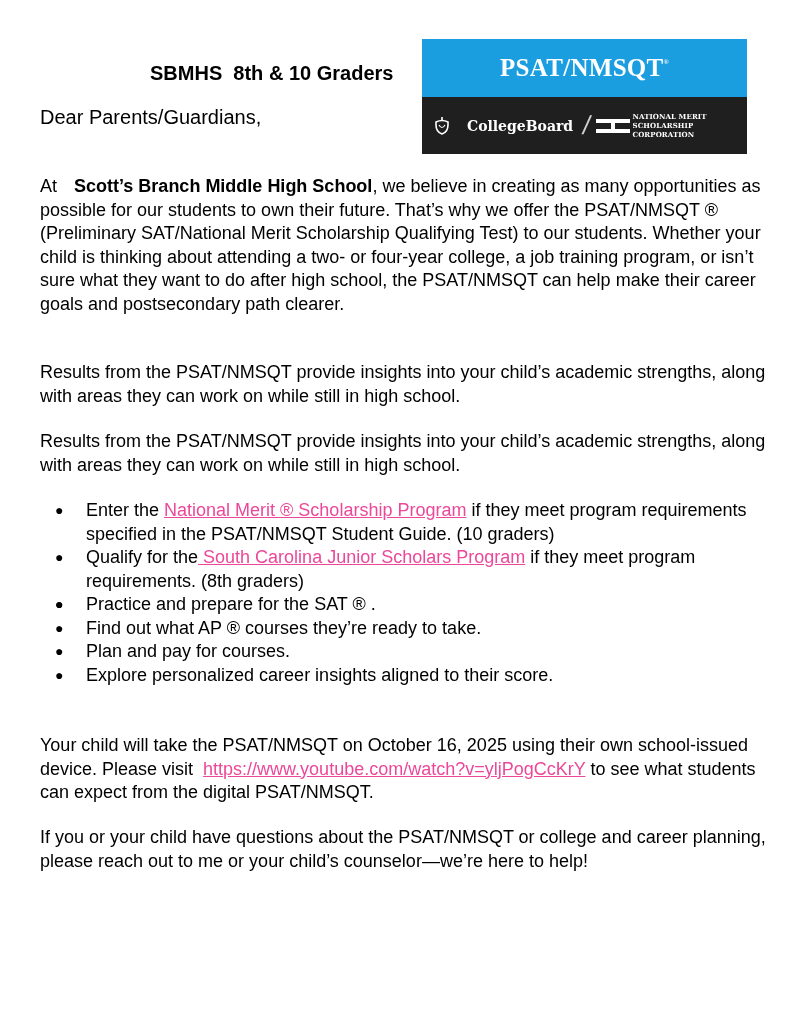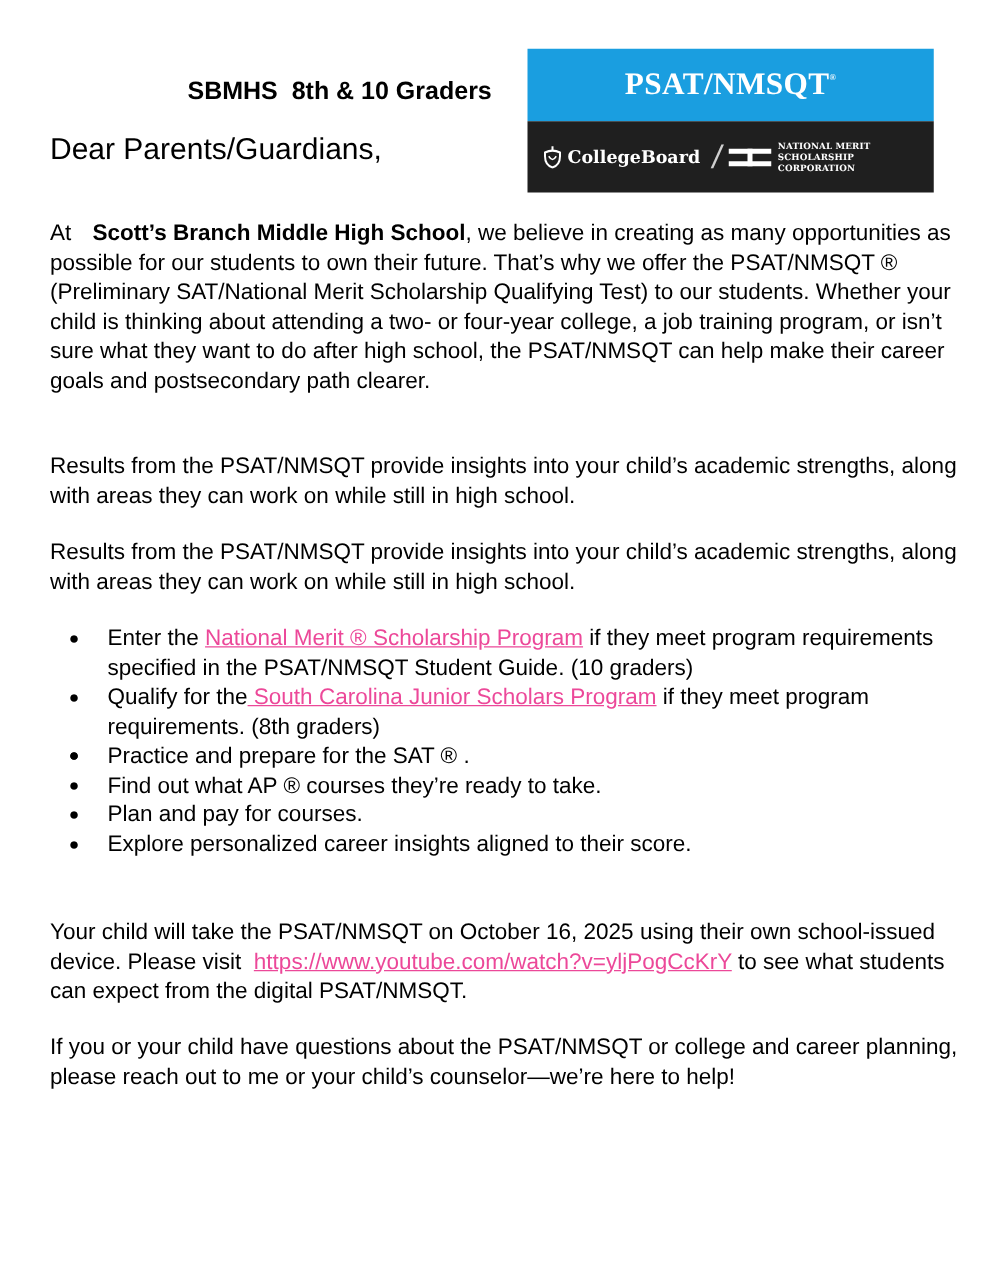--- a/index.html
+++ b/index.html
@@ -5,41 +5,41 @@
     html, body { margin: 0; padding: 0; background: #ffffff; }
     body {
       width: 791px; height: 1024px; position: relative; overflow: hidden;
       font-family: "Liberation Sans", sans-serif; color: #000000;
     }
     .heading {
       position: absolute; left: 150px; top: 62px;
       font-size: 20px; font-weight: bold; white-space: pre;
     }
     .salutation {
-      position: absolute; left: 40px; top: 106px; font-size: 24px;
+      position: absolute; left: 40px; top: 106px; font-size: 20px;
     }
     .logo {
       position: absolute; left: 422px; top: 39px; width: 325px; height: 115px;
     }
     .logo-top {
       height: 58px; background: #1a9ee0;
       display: flex; align-items: center; justify-content: center;
     }
     .logo-title {
       color: #ffffff; font-family: Liberation Serif, serif; font-weight: bold;
       font-size: 25px; letter-spacing: 0.3px;
     }
     .logo-title sup { font-size: 7px; vertical-align: top; position: relative; top: 4px; }
     .logo-bottom {
       height: 57px; background: #1f1f1f;
       display: flex; align-items: center; padding-left: 12px; box-sizing: border-box;
     }
     .cb-wrap { display: flex; align-items: center; color: #ffffff; }
     .cb-text {
-      font-family: "DejaVu Serif", serif; font-weight: bold; font-size: 14px; margin-left: 4px;
+      font-family: "DejaVu Serif", serif; font-weight: bold; font-size: 14px; margin-left: 17px;
     }
     .slash { color: #d0d0d0; font-size: 26px; font-weight: 300; margin: 0 6px 0 10px; transform: skewX(-10deg); }
     .nm-wrap { display: flex; align-items: center; }
     .nm-mark { width: 34px; height: 16px; position: relative; margin-right: 5px; }
     .nm-mark .bar { position: absolute; left: 0; width: 34px; height: 4px; background: #fff; }
     .nm-mark .bar.top { top: 1px; }
     .nm-mark .bar.bot { top: 11px; }
     .nm-mark .stem { position: absolute; left: 15px; top: 1px; width: 4px; height: 14px; background: #fff; }
     .nm-text {
       color: #ffffff; font-family: "DejaVu Serif", serif; font-size: 7px; font-weight: bold;

